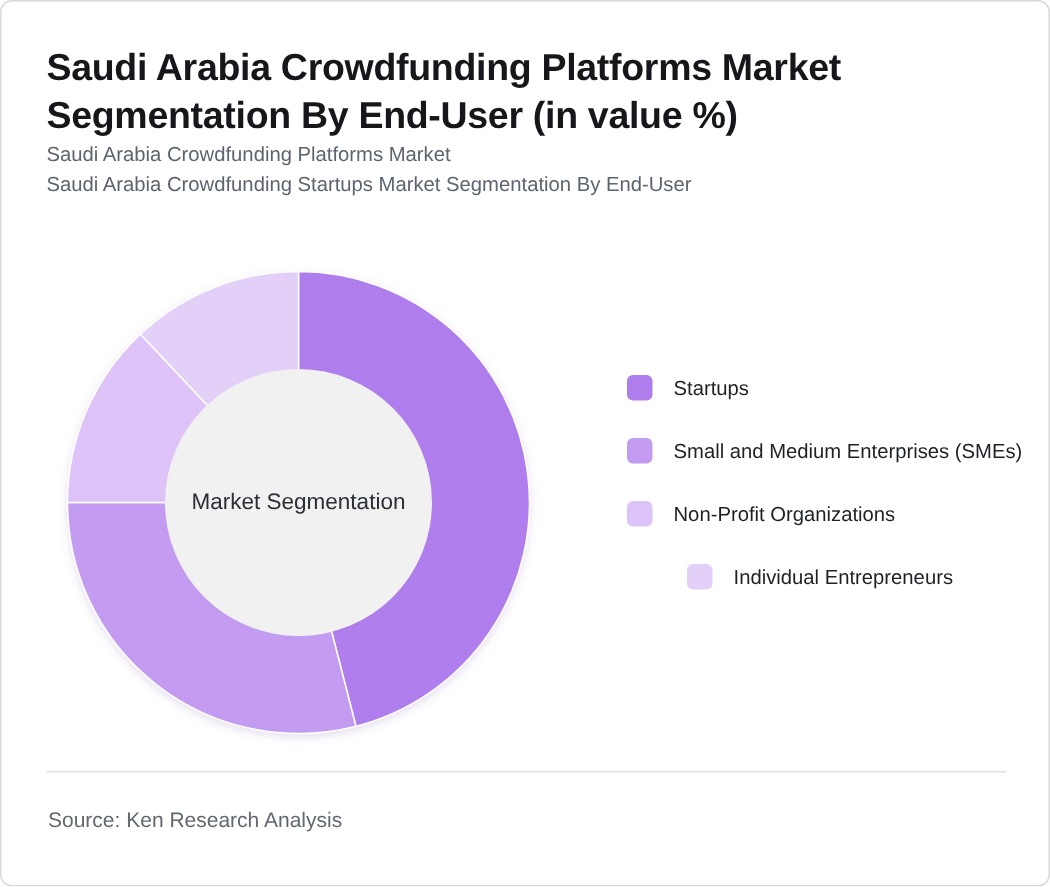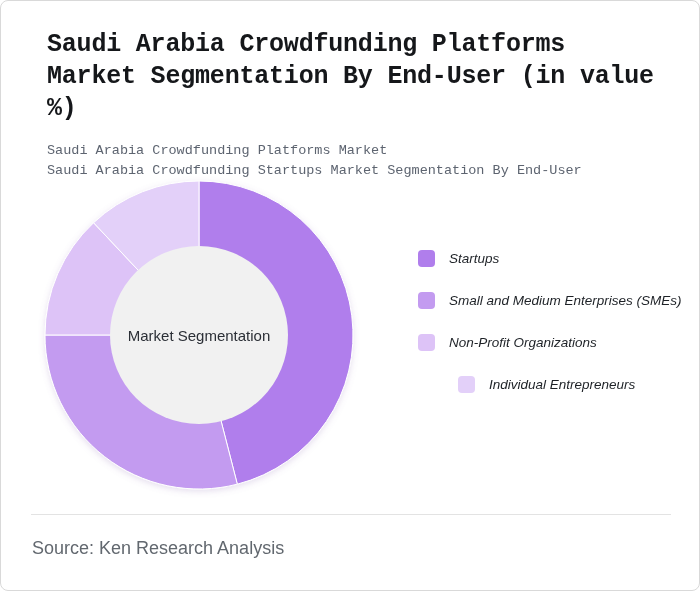--- a/index.html
+++ b/index.html
@@ -19,35 +19,33 @@
     box-sizing: border-box;
     background: #ffffff;
     border: 1px solid #d9d9d9;
     border-radius: 8px;
     overflow: hidden;
   }
 
   
   .header {
     position: absolute;
-    left: 46px;
+    left: 30px;
     top: 28px;
     width: 620px;
-    font-family: Liberation Mono, monospace;
   }
   .chart-title {
     margin: 0;
     font-size: 25px;
     line-height: 1.28;
     font-weight: bold;
     color: #15171a;
     letter-spacing: -0.2px;
   }
   .subtitles {
-    margin-top: 16px;
   }
   .chart-subtitle {
     font-size: 13.5px;
     line-height: 1.5;
     color: #5d6470;
   }
 
   
   .plot-area {
     position: absolute;
@@ -93,37 +91,36 @@
     width: 17px;
     height: 17px;
     border-radius: 4px;
     margin-top: 1px;
   }
   .legend-label {
     margin-left: 14px;
     font-size: 13.5px;
     line-height: 1.48;
     color: #1e2227;
-    font-style: italic;
   }
 
   
   .footer-divider {
     position: absolute;
     left: 30px;
     top: 513px;
     width: 640px;
     height: 1px;
     background: #e3e3e3;
   }
   .source-text {
     position: absolute;
     left: 31px;
     top: 537px;
-    font-size: 18px;
+    font-size: 14px;
     color: #62686f;
   }
   .brand-logo {
     position: absolute;
     right: 28px;
     top: 524px;
     display: flex;
     align-items: center;
     height: 36px;
   }

